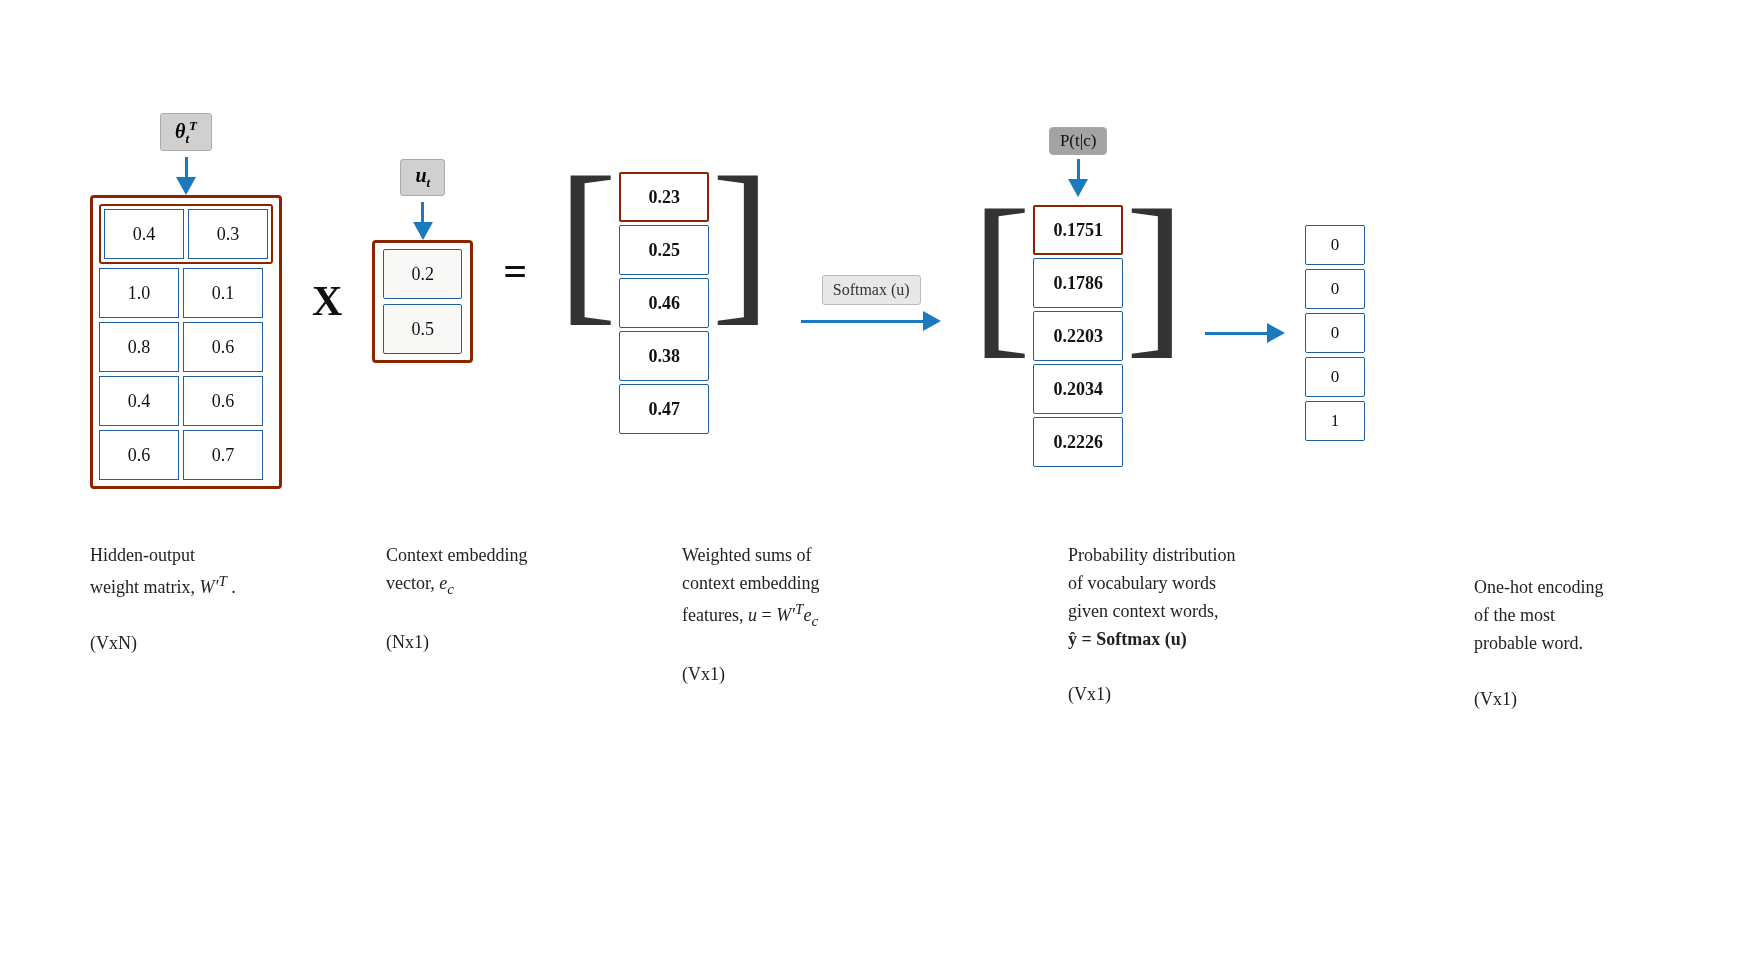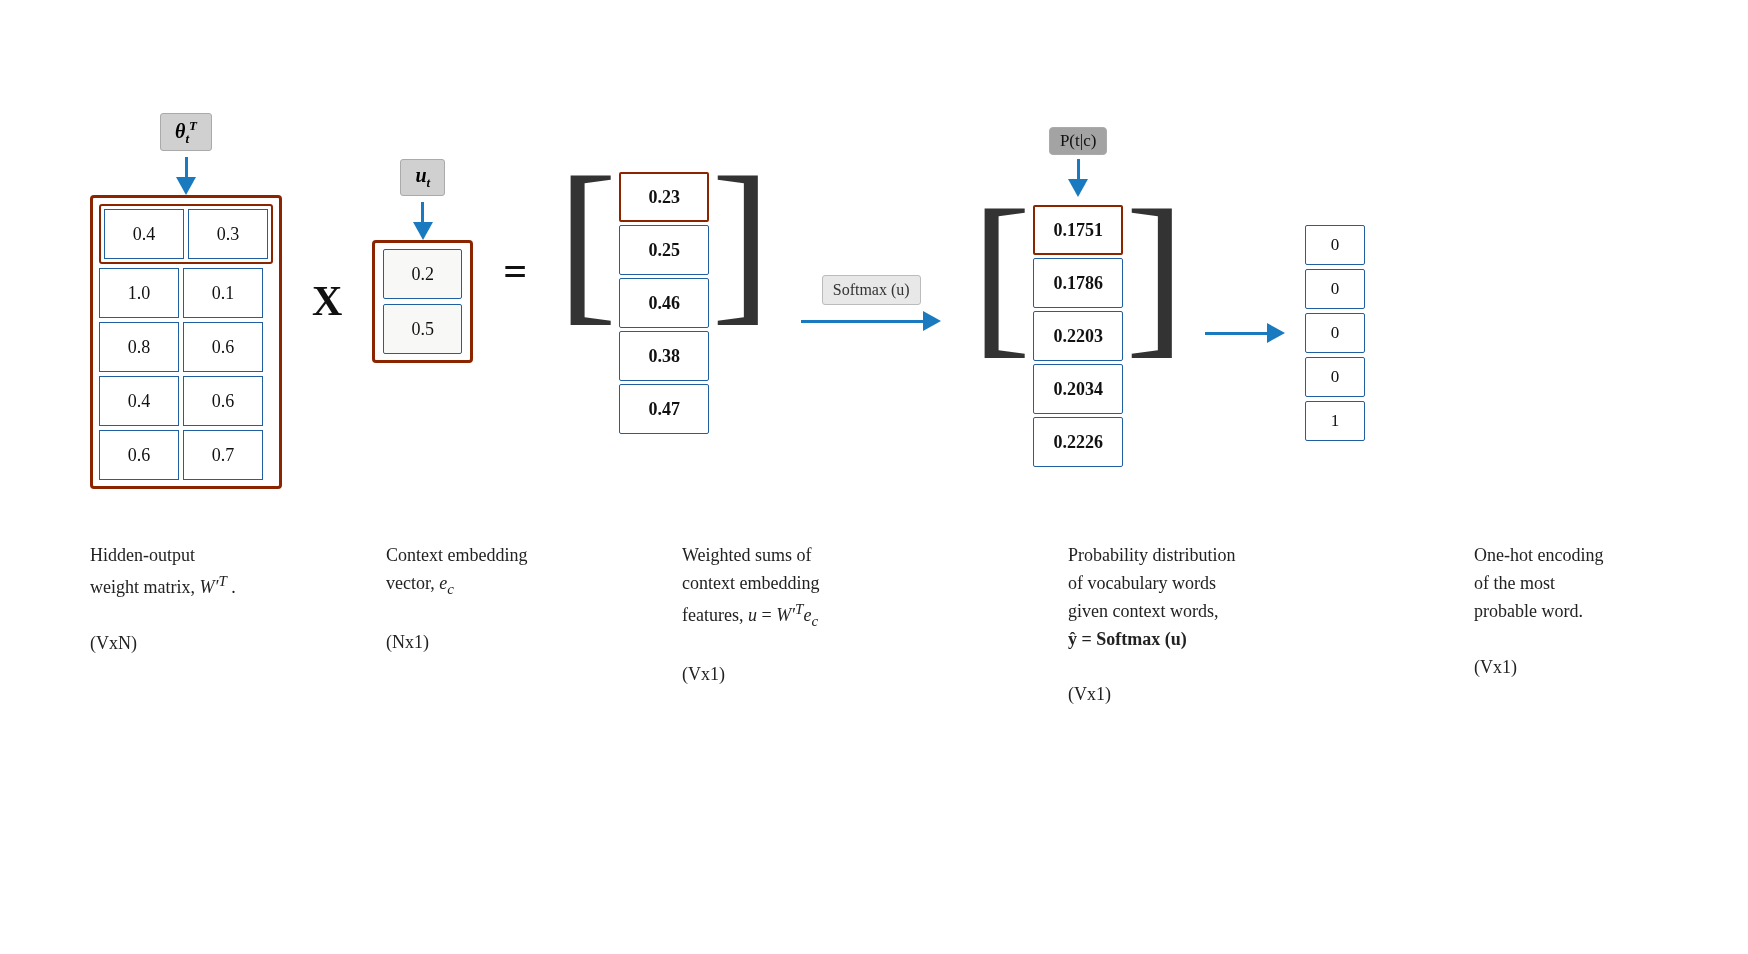--- a/index.html
+++ b/index.html
@@ -445,19 +445,19 @@
     </div>
 
     <div class="desc-block desc-col-3" style="width:250px; margin-left:30px;">
       <span>Weighted sums of<br>context embedding<br>features, <span style="font-style:italic;">u</span> = <span style="font-style:italic;">W′<sup>T</sup>e<sub>c</sub></span><br><br>(Vx1)</span>
     </div>
 
     <div class="desc-block desc-col-4" style="width:310px; margin-left:100px;">
       <span>Probability distribution<br>of vocabulary words<br>given context words,<br><span class="bold">ŷ = Softmax (u)</span><br><br>(Vx1)</span>
     </div>
 
-    <div class="desc-block desc-col-5" style="width:200px; margin-left:60px;">
+    <div class="desc-block desc-col-5" style="width:200px; margin-left:60px;margin-top:32px;">
       <span>One-hot encoding<br>of the most<br>probable word.<br><br>(Vx1)</span>
     </div>
 
   </div>
 
 </div>
 
 </body></html>

